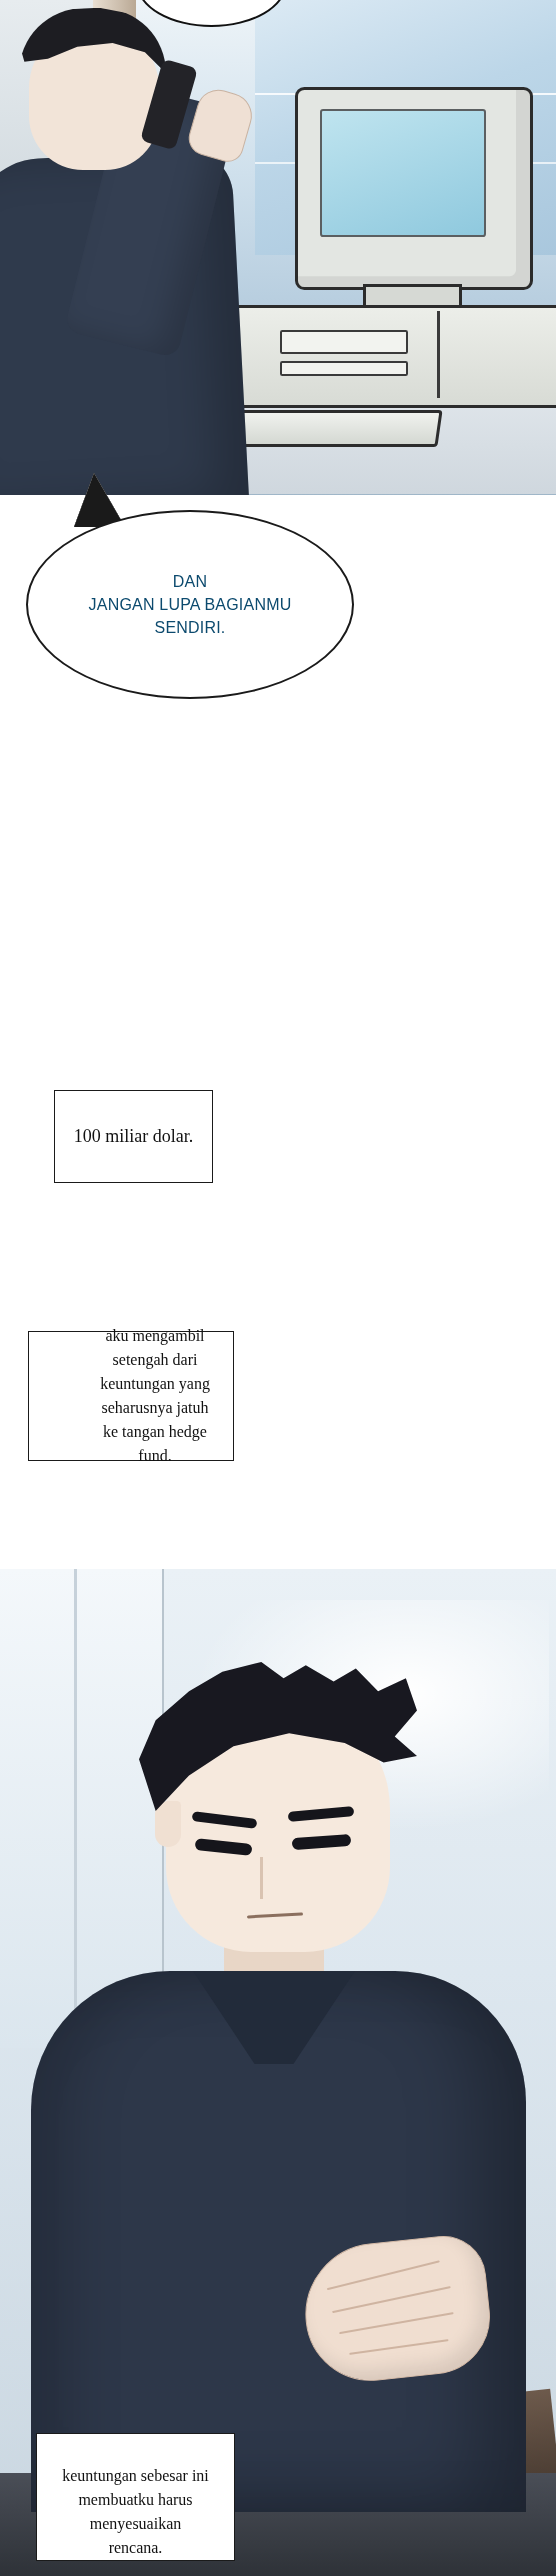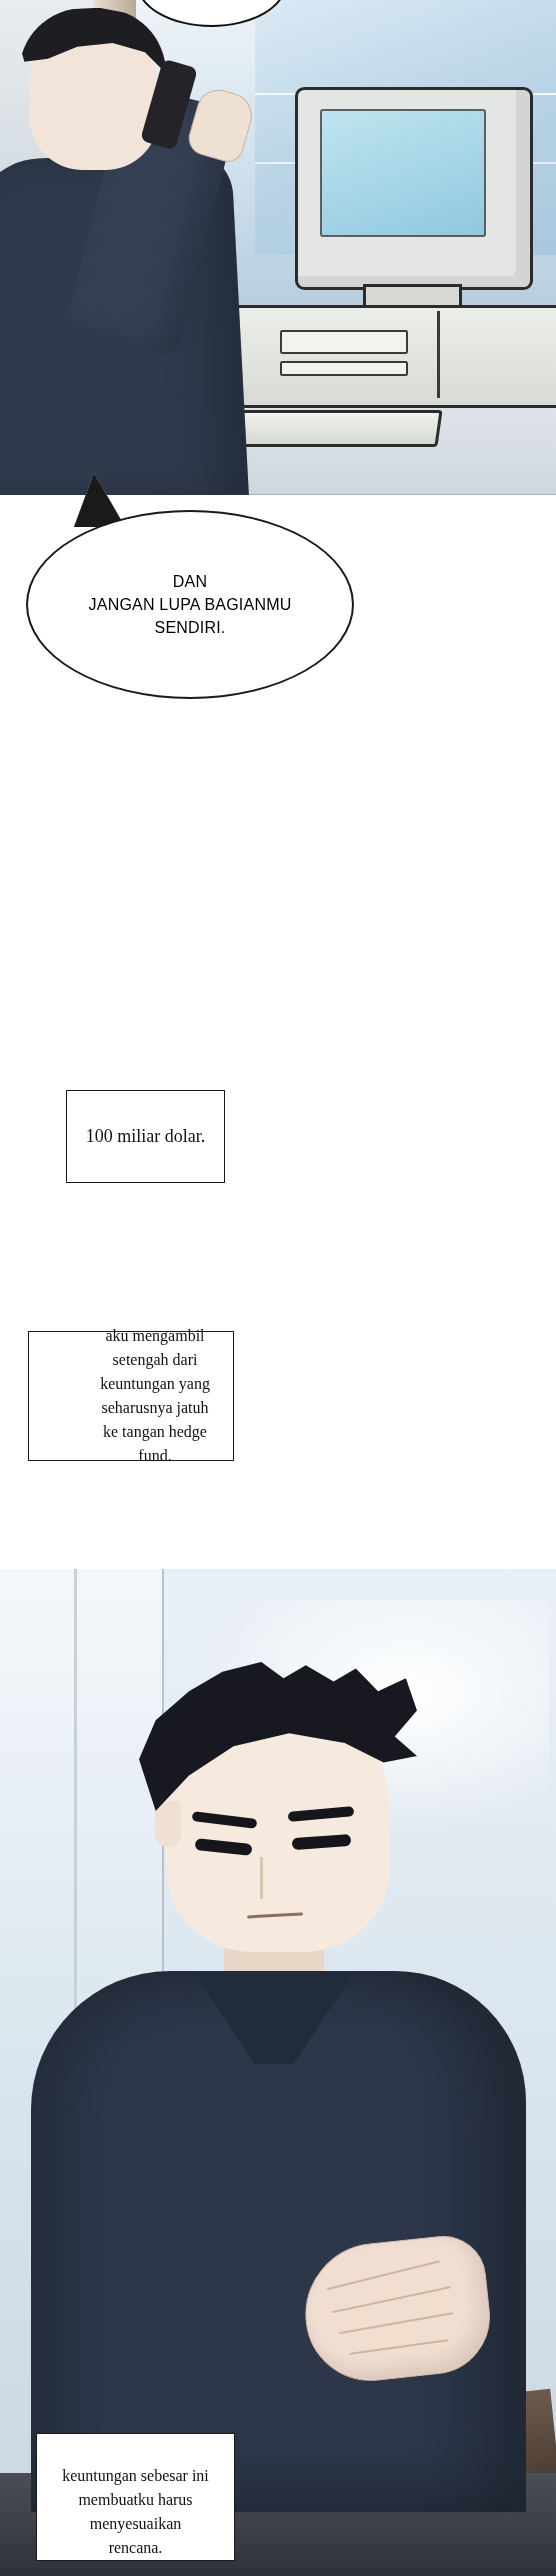--- a/index.html
+++ b/index.html
@@ -221,21 +221,21 @@
     display: flex;
     align-items: center;
     justify-content: center;
     box-sizing: border-box;
   }
   .bubble-oval .btext {
     text-align: center;
     font-family: "Liberation Sans", sans-serif;
     font-size: 16px;
     line-height: 1.45;
-    color: #000000;
+    color: #0c4a6e;
     letter-spacing: 0.2px;
     white-space: pre-line;
     padding: 0 31px;
   }
   .bubble-tail {
     position:absolute;
     left: 74px; top: 473px;
     width: 0; height: 0;
     border-left: 20px solid transparent;
     border-right: 31px solid transparent;
@@ -265,21 +265,21 @@
   }
   .caption-box .ctext {
     font-family: "Liberation Serif", serif;
     font-size: 17px;
     line-height: 1.5;
     color: #111;
     text-align: center;
     white-space: pre-line;
     padding: 0 17px;
   }
-  #caption-1 { left: 54px; top: 1090px; width: 159px; height: 93px; margin-left: 12px; }
+  #caption-1 { left: 54px; top: 1090px; width: 159px; height: 93px; }
   #caption-1 .ctext { font-size: 18px; }
   #caption-2 { left: 28px; top: 1331px; width: 206px; height: 130px; padding-left: 48px; }
   #caption-2 .ctext { font-size: 16px; }
   #caption-3 { left: 36px; top: 2433px; width: 199px; height: 128px; align-items: flex-end; }
   #caption-3 .ctext { font-size: 16px; }
 
   
   .panel-3 {
     position: absolute;
     left: 0; top: 1569px;

